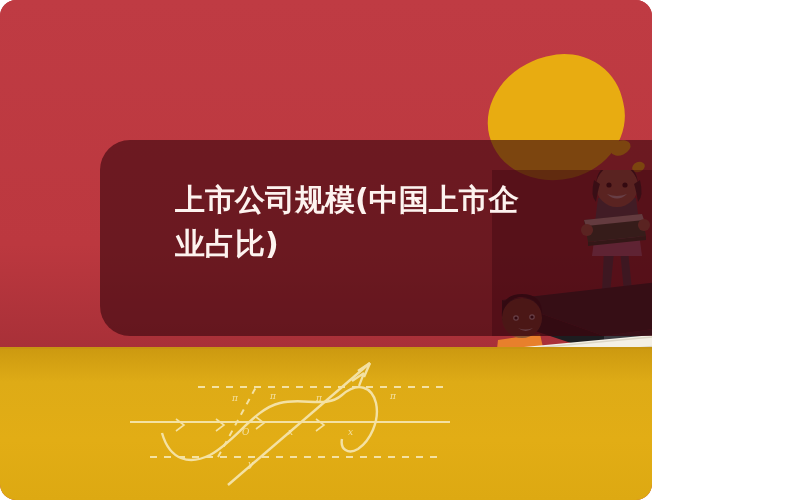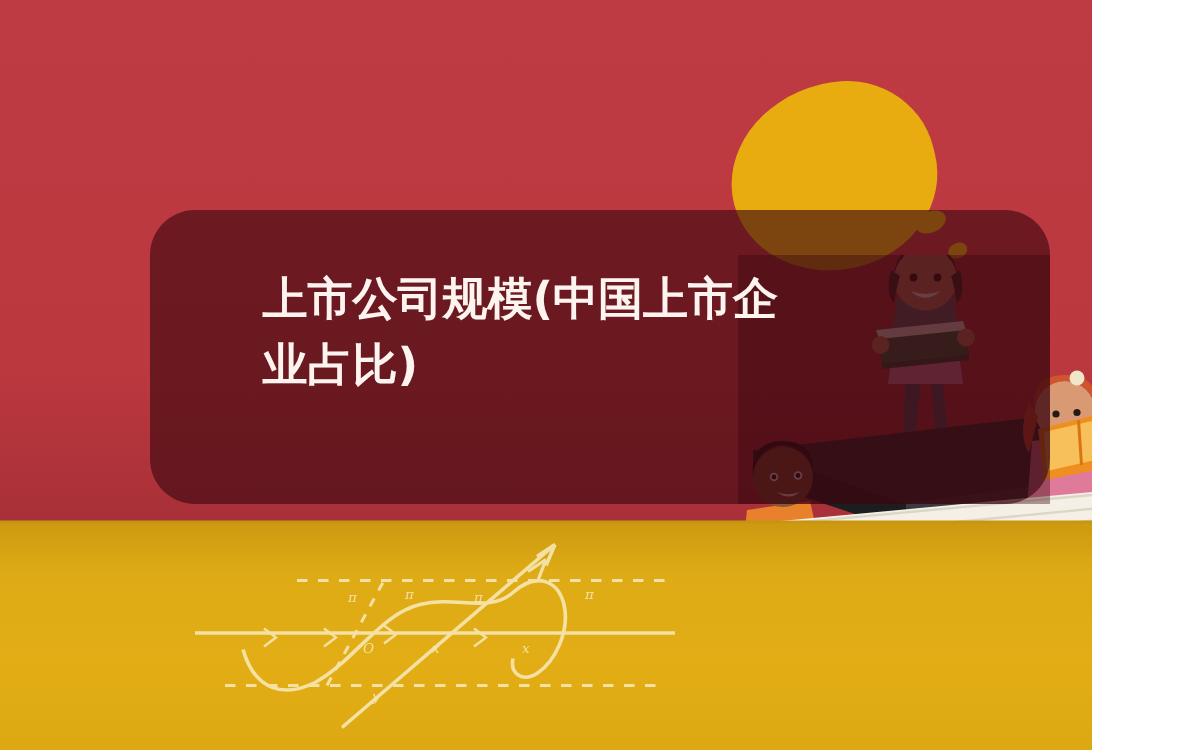--- a/index.html
+++ b/index.html
@@ -6,24 +6,25 @@
 
   html, body {
     width: 800px;
     height: 500px;
     overflow: hidden;
     font-family: "Liberation Sans", sans-serif;
   }
 
   #banner {
     position: relative;
-    width: 728px;
+    width: 652px;
     height: 500px;
     background: #be3a42;
     overflow: hidden;
+    border-radius: 16px;
   }
 
   
   .red-field {
     position: absolute;
     left: 0; top: 0;
     width: 800px; height: 349px;
     background: linear-gradient(to bottom, #bf3b43 0%, #bc383f 70%, #a83038 100%);
   }
 

